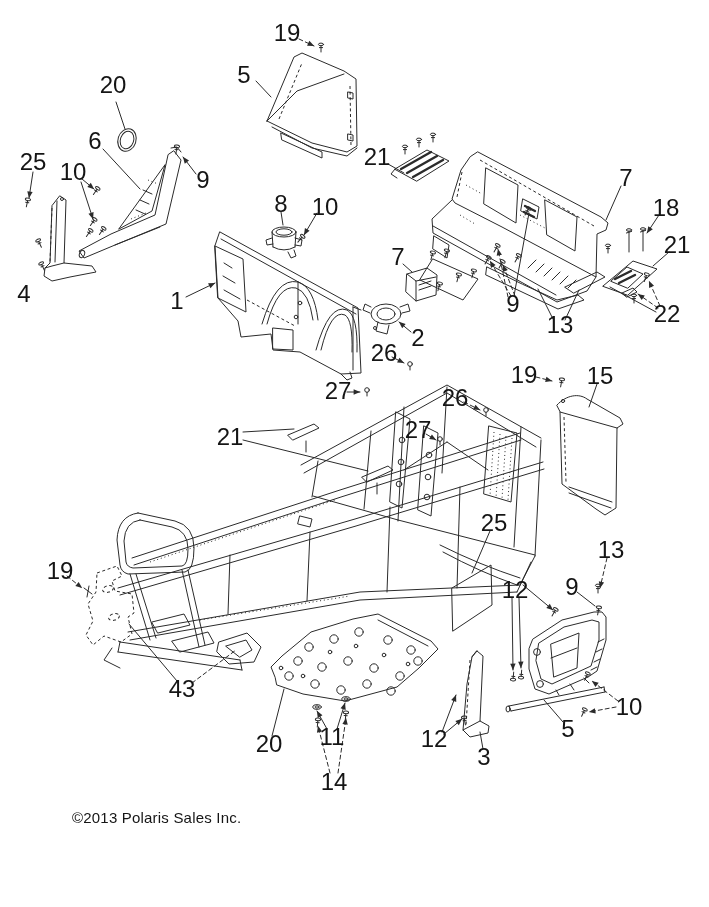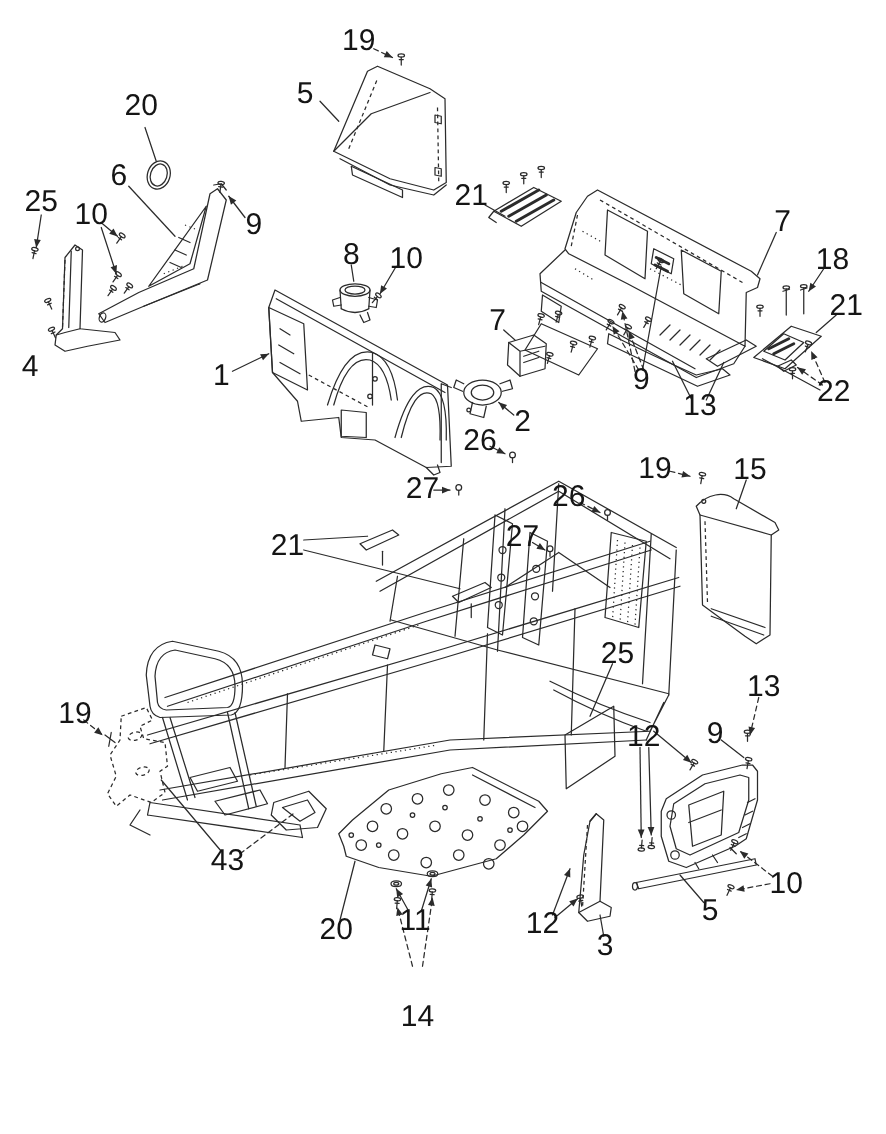--- a/index.html
+++ b/index.html
@@ -412,17 +412,18 @@
       <div class="callout" style="left: 60px; top: 571px;">19</div>
       <div class="callout" style="left: 572px; top: 587px;">9</div>
       <div class="callout" style="left: 515px; top: 590px;">12</div>
       <div class="callout" style="left: 182px; top: 689px;">43</div>
       <div class="callout" style="left: 629px; top: 707px;">10</div>
       <div class="callout" style="left: 568px; top: 729px;">5</div>
       <div class="callout" style="left: 332px; top: 737px;">11</div>
       <div class="callout" style="left: 434px; top: 739px;">12</div>
       <div class="callout" style="left: 269px; top: 744px;">20</div>
       <div class="callout" style="left: 484px; top: 757px;">3</div>
-      <div class="callout" style="left: 334px; top: 782px; margin-top: 32px;">14</div>
+      <div class="callout" style="left: 334px; top: 782px;">14</div>
     </div>
 
+<div id="copyright">©2013 Polaris Sales Inc.</div>
 
 </div>
 
 </body></html>

